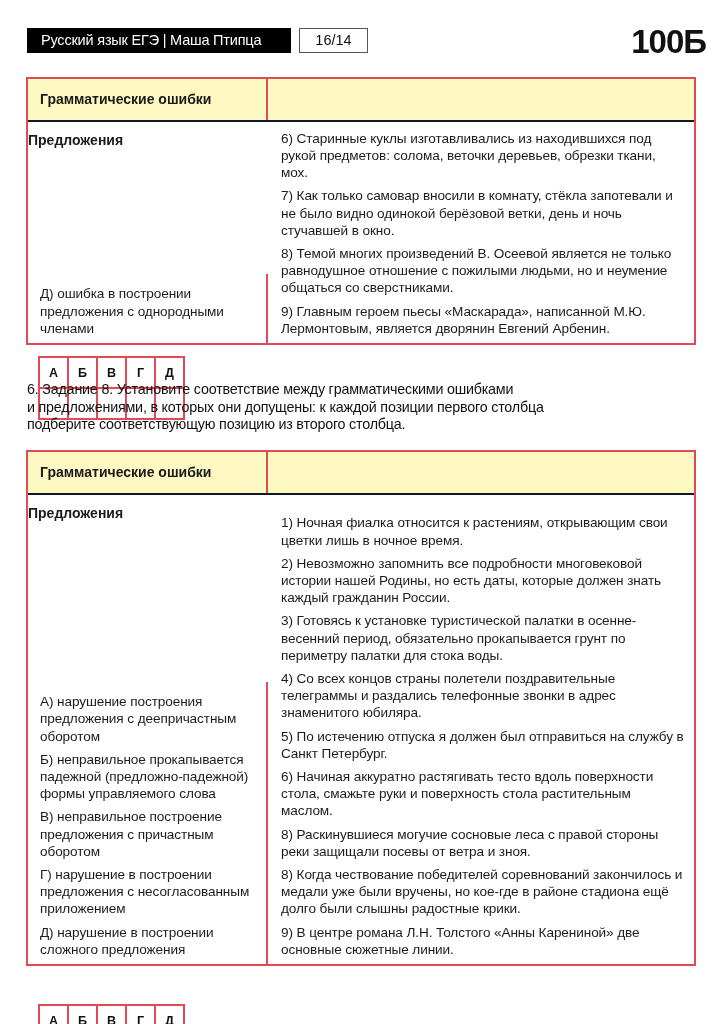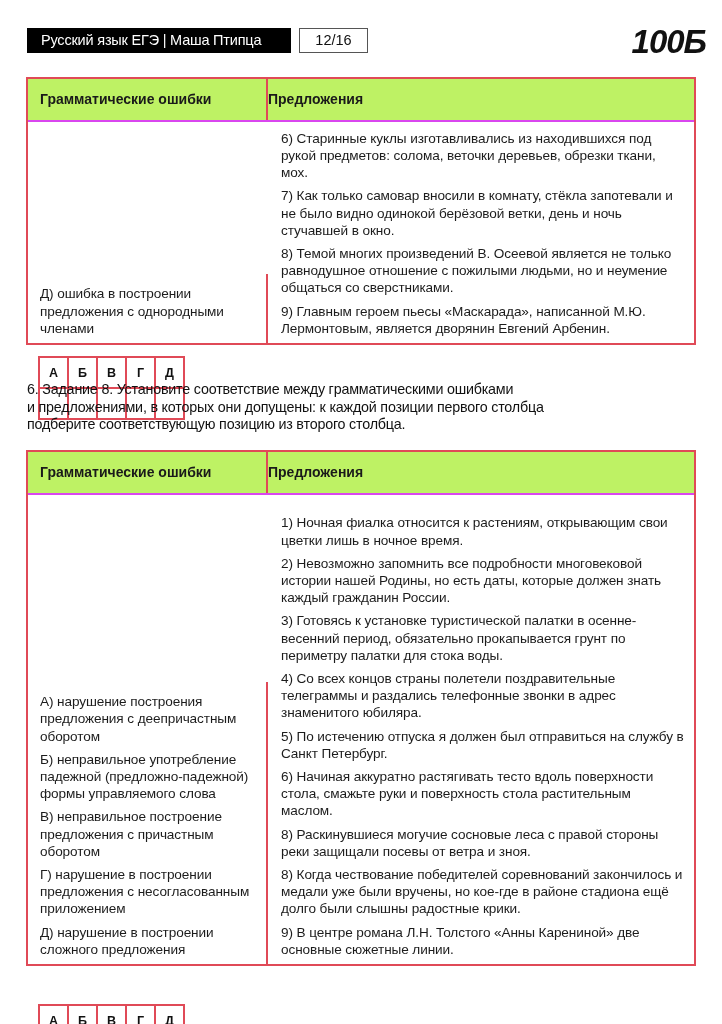--- a/index.html
+++ b/index.html
@@ -14,27 +14,27 @@
     .course-label {
       background: #000; color: #fff; font-size: 14.5px; line-height: 25px;
       padding: 0 12px 0 14px; width: 264px; white-space: nowrap; letter-spacing: -0.2px;
     }
     .page-counter {
       margin-left: 8px; border: 1px solid #555; background: #fff; color: #111;
       font-size: 14.5px; line-height: 23px; width: 69px; text-align: center;
     }
     .logo {
       position: absolute; right: 16px; top: 22px; font-size: 33px; font-weight: bold;
-      font-style: italic; letter-spacing: -1px; color: #111; line-height: 40px;
+      letter-spacing: -1px; color: #111; line-height: 40px;
     }
     .ptable {
       position: absolute; left: 26px; width: 670px;
       border: 2px solid #e04a57; border-collapse: collapse;
     }
-    .ptable .hdr { display: flex; background: #bef264; border-bottom: 2px solid #d946ef; height: 43px; }
+    .ptable .hdr { display: flex; background: #fef9c3; border-bottom: 2px solid #0f172a; height: 43px; flex-direction: column; }
     .ptable .hdr .c1 { width: 240px; border-right: 2px solid #e04a57; padding-left: 12px; }
     .ptable .hdr .c2 { flex: 1; }
     .ptable .hdr .c1, .ptable .hdr .c2 { font-weight: bold; font-size: 14px; line-height: 41px; color: #1a1a1a; }
     .ptable .body { display: flex; align-items: flex-end; }
     .ptable .body .c1 { width: 240px; border-right: 2px solid #e04a57; padding: 11px 8px 0 12px; position: relative; }
     .ptable .body .c2 { flex: 1; padding: 24px 10px 0 13px; }
     .item { font-size: 13.6px; line-height: 17.2px; margin-bottom: 6px; color: #1c1c1c; letter-spacing: -0.1px; }
     .answer-grid { position: absolute; left: 10px; border-collapse: collapse; }
     .answer-grid td {
       width: 29px; height: 31px; border: 2px solid #e04a57; text-align: center;
@@ -44,21 +44,21 @@
       position: absolute; left: 27px; top: 381px; width: 670px;
       font-weight: normal; font-size: 14.3px; line-height: 17.5px; color: #111; letter-spacing: -0.2px;
     }
     .task span { display: block; white-space: nowrap; }
   </style>
 </head>
 <body>
 
 <div class="topbar">
   <div class="course-label">Русский язык ЕГЭ | Маша Птипца</div>
-  <div class="page-counter">12/16</div>
+  <div class="page-counter">16/14</div>
 </div>
 <div class="logo">100Б</div>
 
 <div class="ptable" style="top:77px; height:268px;">
   <div class="hdr">
     <div class="c1">Грамматические ошибки</div>
     <div class="c2">Предложения</div>
   </div>
   <div class="body" style="height:221px;">
     <div class="c1">
@@ -98,21 +98,21 @@
 </div>
 
 <div class="ptable" style="top:450px; height:516px;">
   <div class="hdr">
     <div class="c1">Грамматические ошибки</div>
     <div class="c2">Предложения</div>
   </div>
   <div class="body" style="height:469px;border-radius:27px;">
     <div class="c1">
       <div class="item">А) нарушение построения предложения с деепричастным оборотом</div>
-      <div class="item">Б) неправильное употребление падежной (предложно-падежной) формы управляемого слова</div>
+      <div class="item">Б) неправильное прокапывается падежной (предложно-падежной) формы управляемого слова</div>
       <div class="item">В) неправильное построение предложения с причастным оборотом</div>
       <div class="item">Г) нарушение в построении предложения с несогласованным приложением</div>
       <div class="item">Д) нарушение в построении сложного предложения</div>
       <table class="answer-grid" style="top:322px;">
         <tbody>
             <tr>
           <td>А</td>
           <td>Б</td>
           <td>В</td>
           <td>Г</td>

